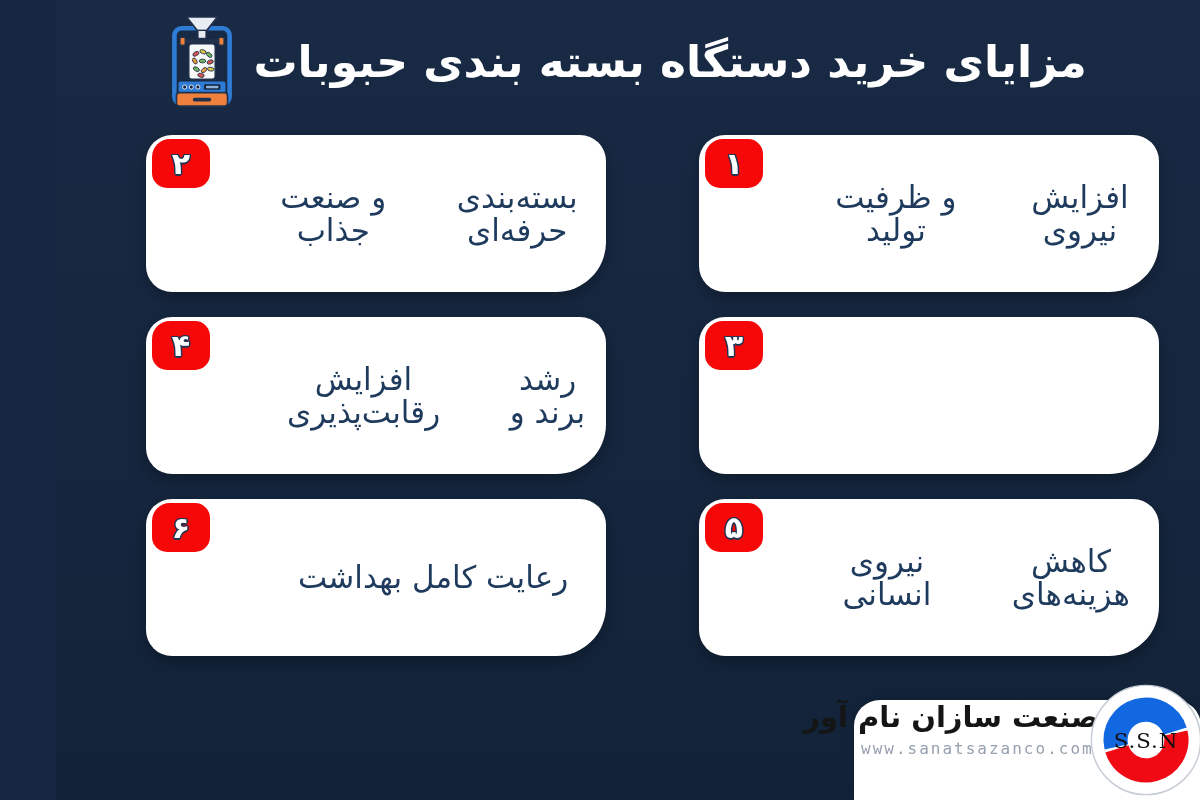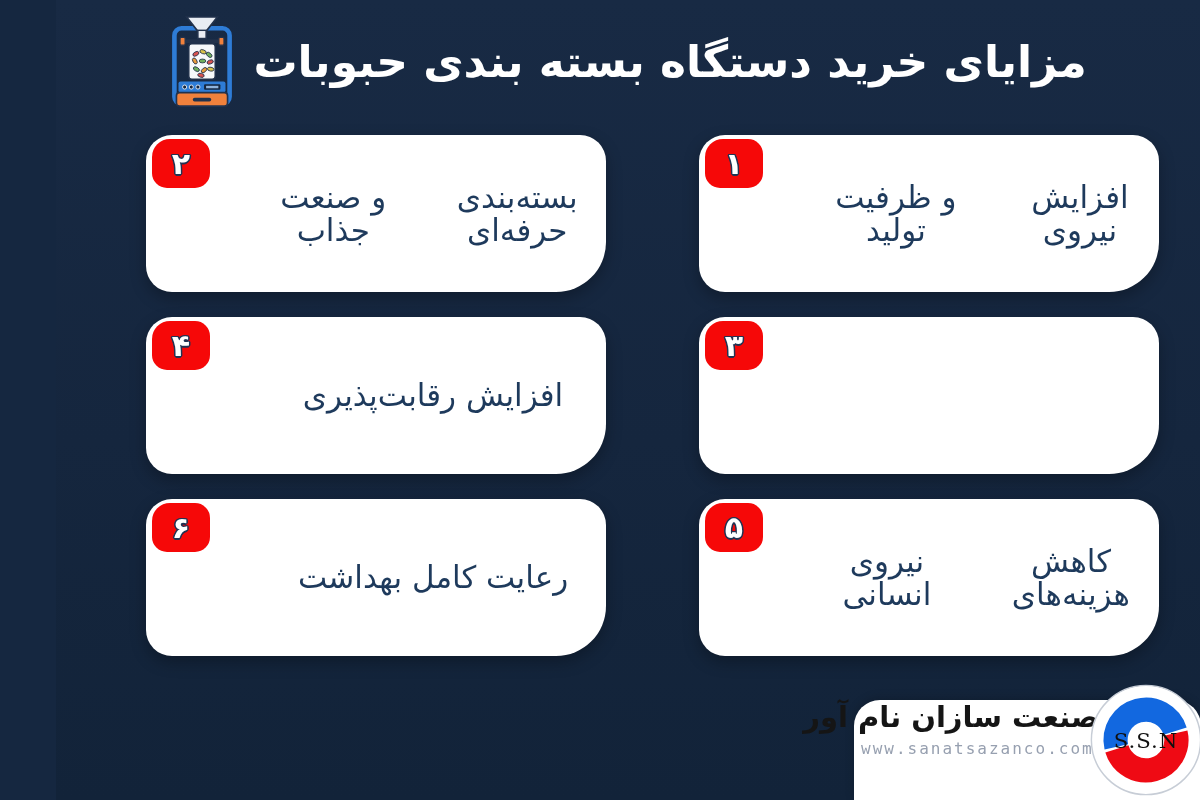--- a/index.html
+++ b/index.html
@@ -132,20 +132,21 @@
       <div class="badge">
         <span>۳</span>
       </div>
     </section>
 
     <section class="card">
       <div class="badge">
         <span>۴</span>
       </div>
       <div class="card-text">
+        <span>رشد برند و</span>
         <span>افزایش رقابت‌پذیری</span>
       </div>
     </section>
 
     <section class="card">
       <div class="badge">
         <span>۵</span>
       </div>
       <div class="card-text">
         <span>کاهش هزینه‌های</span>

